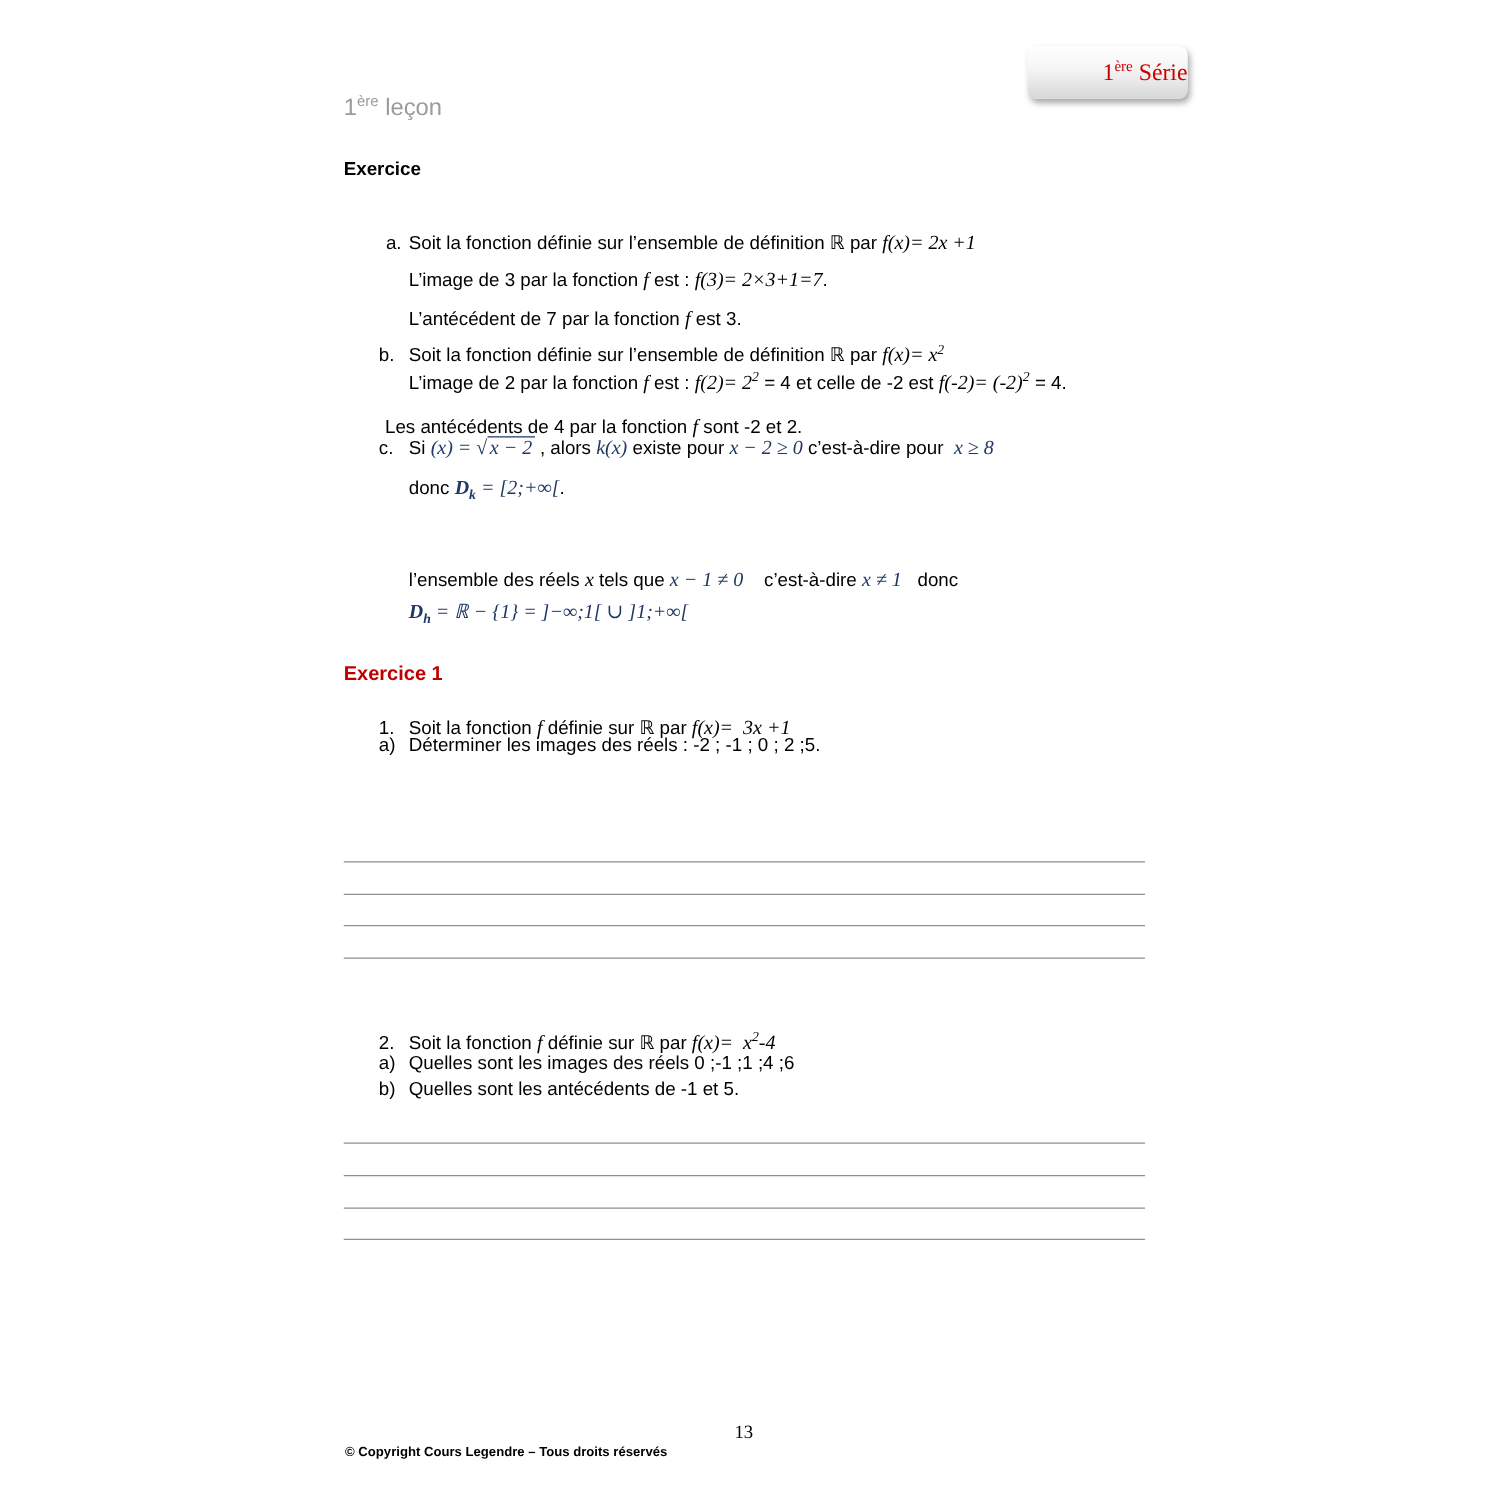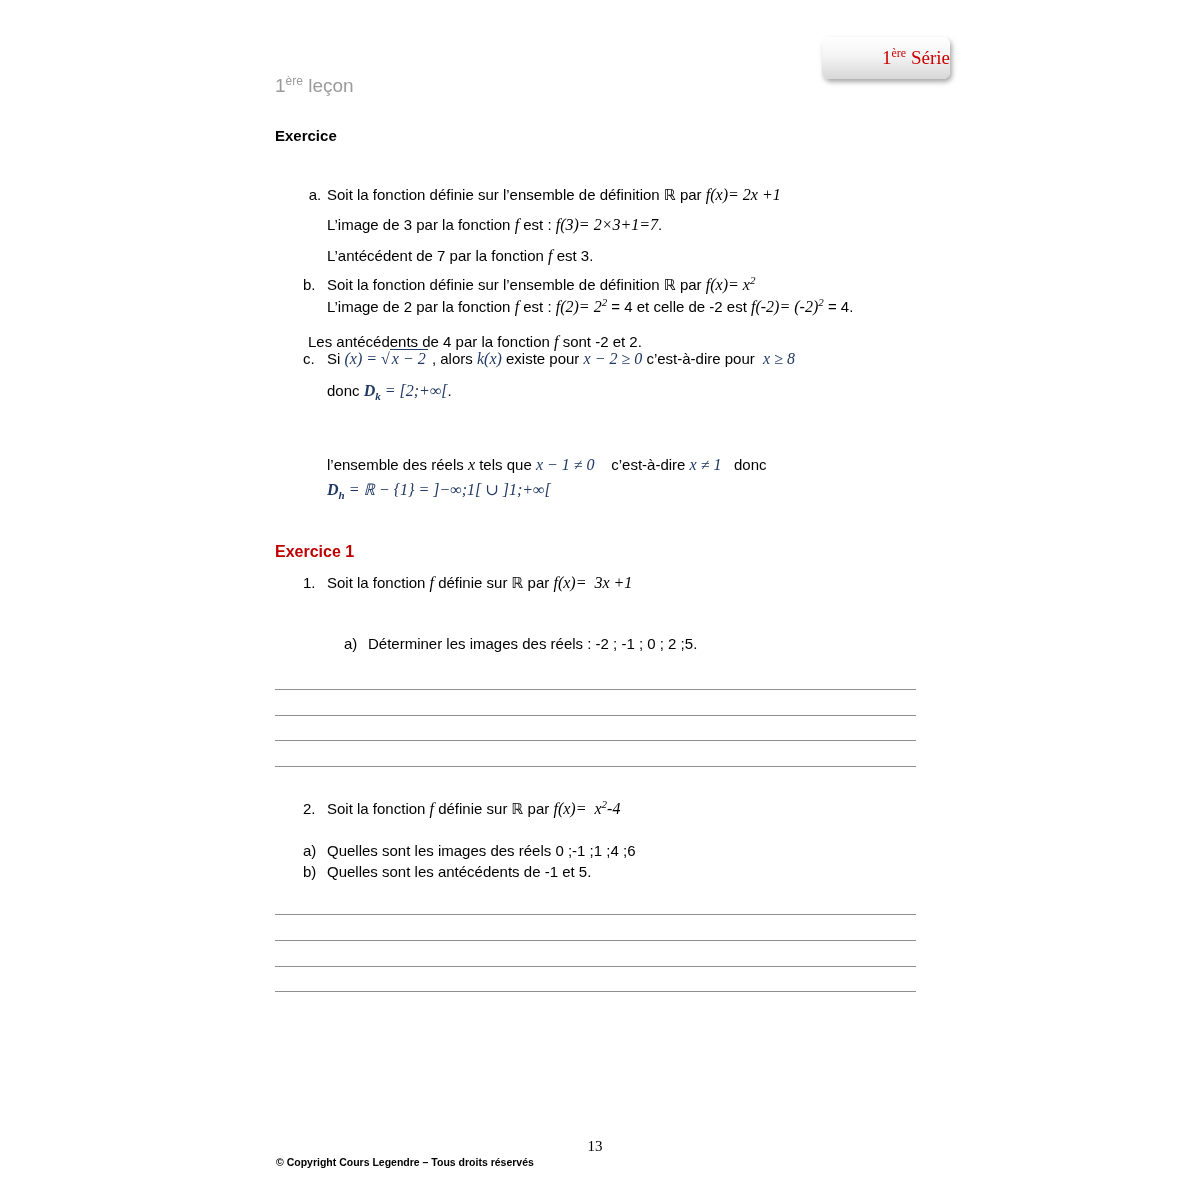--- a/index.html
+++ b/index.html
@@ -61,31 +61,31 @@
   <div class="row" style="top:275px;left:303px;"><span class="marker">b.</span><span>Soit la fonction définie sur l’ensemble de définition </span><span class="bb">ℝ</span><span> par </span><span class="math">f(x)= x</span><sup class="sup math">2</sup></div>
   <div class="row" style="top:297px;left:327px;"><span>L’image de 2 par la fonction </span><span class="math">f</span><span> est : </span><span class="math">f(2)= 2</span><sup class="sup math">2</sup><span> = 4 et celle de -2 est </span><span class="math">f(-2)= (-2)</span><sup class="sup math">2</sup><span> = 4.</span></div>
   <div class="row" style="top:320px;left:308px;margin-top:12px;"><span>Les antécédents de 4 par la fonction </span><span class="math">f</span><span> sont -2 et 2.</span></div>
 
   <div class="row" style="top:349px;left:303px;"><span class="marker">c.</span><span>Si </span><span class="mnavy">(x) = </span><span class="mnavy"><span>√</span><span class="over">x − 2</span></span><span> , alors </span><span class="mnavy">k(x)</span><span> existe pour </span><span class="mnavy">x − 2 ≥ 0</span><span> c’est-à-dire pour  </span><span class="mnavy">x ≥ 8</span></div>
   <div class="row" style="top:381px;left:327px;"><span>donc </span><span class="mnavy scriptd">D</span><sub class="sub mnavy">k</sub><span class="mnavy"> = [2;+∞[</span><span>.</span></div>
 
   <div class="row" style="top:455px;left:327px;"><span>l’ensemble des réels </span><span class="math">x</span><span> tels que </span><span class="mnavy">x − 1 ≠ 0</span><span>    c’est-à-dire </span><span class="mnavy">x ≠ 1</span><span>   donc</span></div>
   <div class="row" style="top:480px;left:327px;"><span class="mnavy scriptd">D</span><sub class="sub mnavy">h</sub><span class="mnavy"> = ℝ − {1} = ]−∞;1[ ∪ ]1;+∞[</span></div>
 
-  <div class="heading-red" style="top:531px;margin-top:12px;">Exercice 1</div>
+  <div class="heading-red" style="top:531px;">Exercice 1</div>
 
   <div class="row" style="top:573px;left:303px;"><span class="marker">1.</span><span>Soit la fonction </span><span class="math">f</span><span> définie sur </span><span class="bb">ℝ</span><span> par </span><span class="math">f(x)=  3x +1</span></div>
-  <div class="row" style="top:635px;left:303px;margin-left:41px;"><span class="marker">a)</span><span>Déterminer les images des réels : -2 ; -1 ; 0 ; 2 ;5.</span></div>
+  <div class="row" style="top:588px;left:303px;"><span class="marker">a)</span><span>Déterminer les images des réels : -2 ; -1 ; 0 ; 2 ;5.</span></div>
 
   <div class="answer-line" style="top:689px;"></div>
   <div class="answer-line" style="top:715px;"></div>
   <div class="answer-line" style="top:740px;"></div>
   <div class="answer-line" style="top:766px;"></div>
 
-  <div class="row" style="top:799px;left:303px;"><span class="marker">2.</span><span>Soit la fonction </span><span class="math">f</span><span> définie sur </span><span class="bb">ℝ</span><span> par </span><span class="math">f(x)=  x</span><sup class="sup math">2</sup><span class="math">-4</span></div>
+  <div class="row" style="top:825px;left:303px;"><span class="marker">2.</span><span>Soit la fonction </span><span class="math">f</span><span> définie sur </span><span class="bb">ℝ</span><span> par </span><span class="math">f(x)=  x</span><sup class="sup math">2</sup><span class="math">-4</span></div>
   <div class="row" style="top:842px;left:303px;"><span class="marker">a)</span><span>Quelles sont les images des réels 0 ;-1 ;1 ;4 ;6</span></div>
   <div class="row" style="top:863px;left:303px;"><span class="marker">b)</span><span>Quelles sont les antécédents de -1 et 5.</span></div>
 
   <div class="answer-line" style="top:914px;"></div>
   <div class="answer-line" style="top:940px;"></div>
   <div class="answer-line" style="top:966px;"></div>
   <div class="answer-line" style="top:991px;"></div>
 
   <div class="page-number">13</div>
   <div class="copyright">© Copyright Cours Legendre – Tous droits réservés</div>

